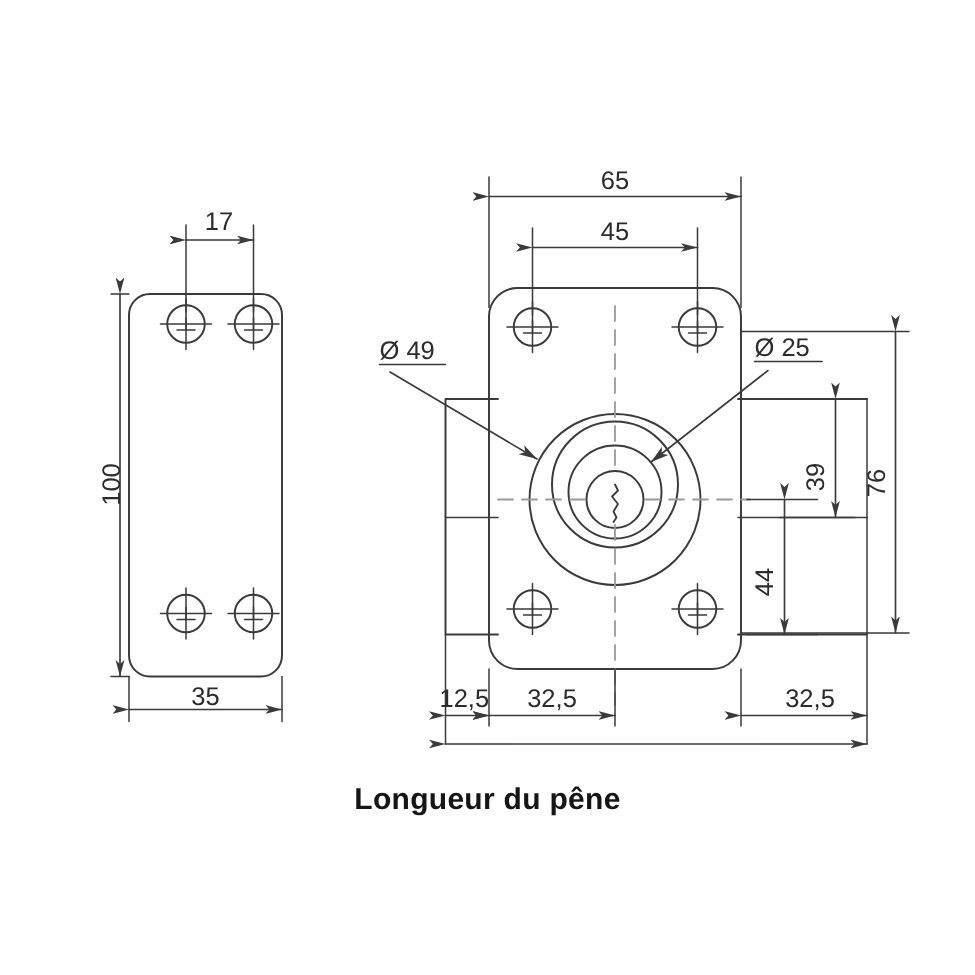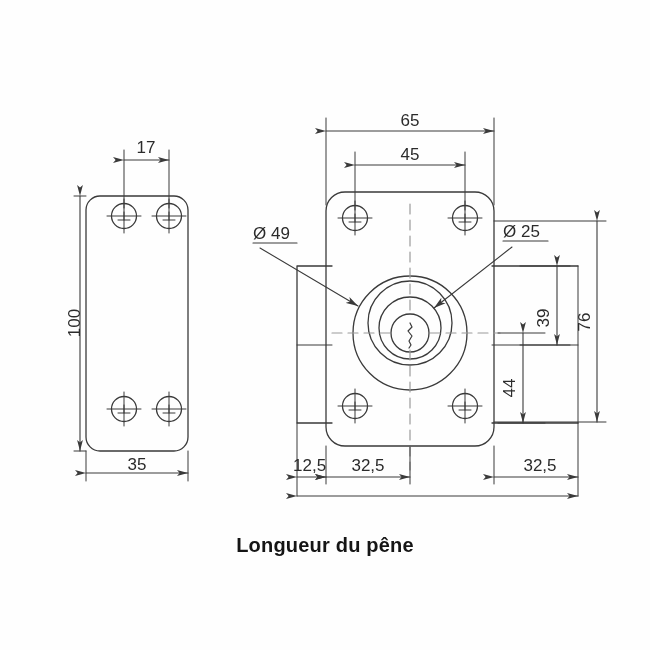--- a/index.html
+++ b/index.html
@@ -248,15 +248,15 @@
       <text class="dimtext-v" x="515" y="388" text-anchor="middle" transform="rotate(-90 515 388)">44</text>
 
       <text class="dimtext" x="293" y="471" text-anchor="start">12,5</text>
 
       <text class="dimtext" x="368" y="471" text-anchor="middle">32,5</text>
 
       <text class="dimtext" x="540" y="471" text-anchor="middle">32,5</text>
     </g>
   </svg>
 
-  <div class="caption" style="top:534px;">Longueur du pêne</div>
+  <div class="caption" style="top:522px;">Longueur du pêne</div>
 
 </div>
 
 </body></html>

